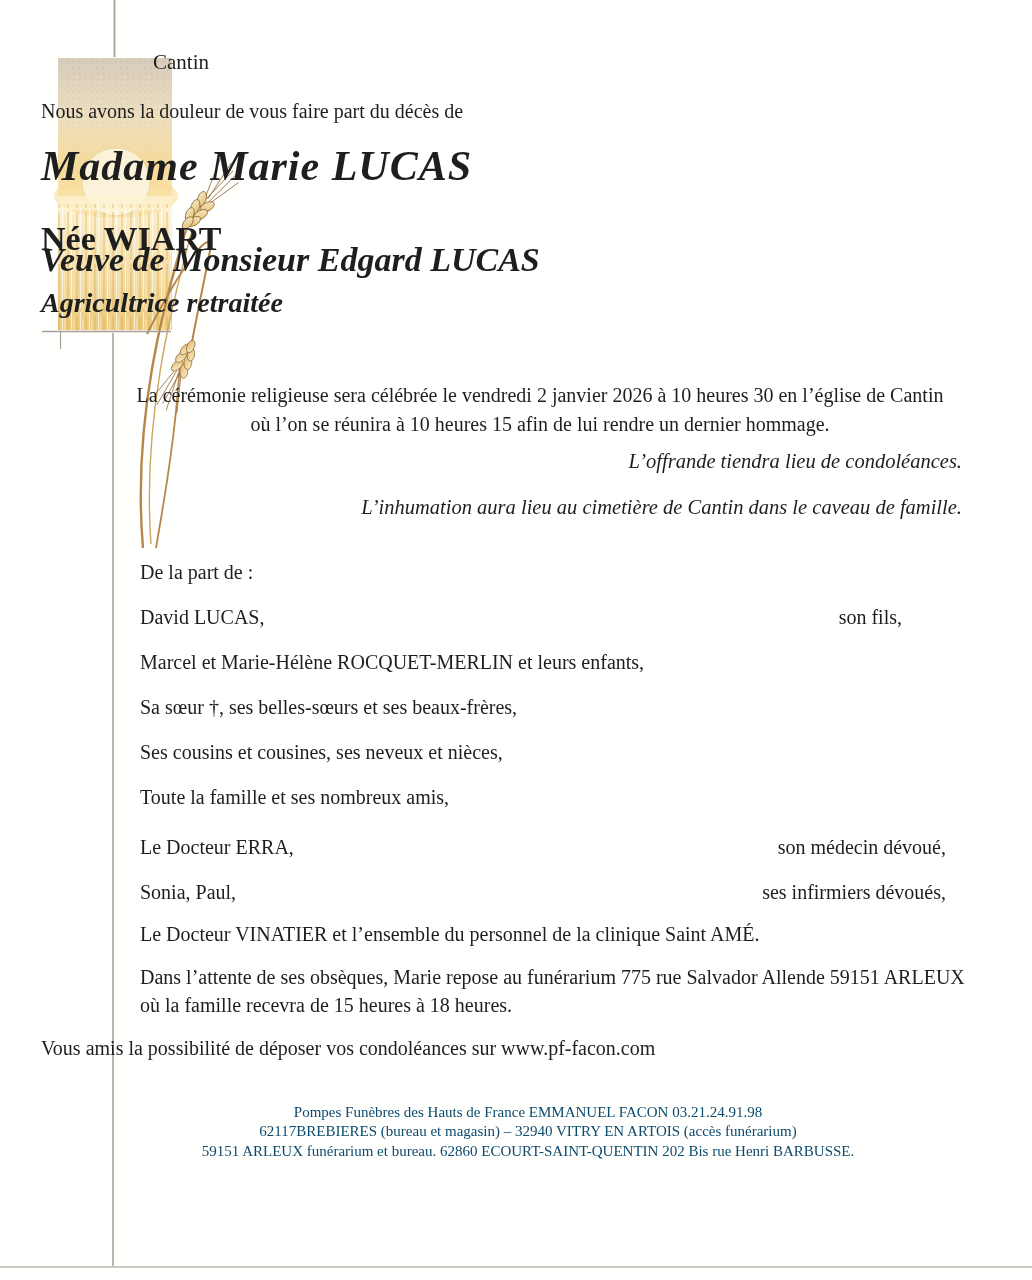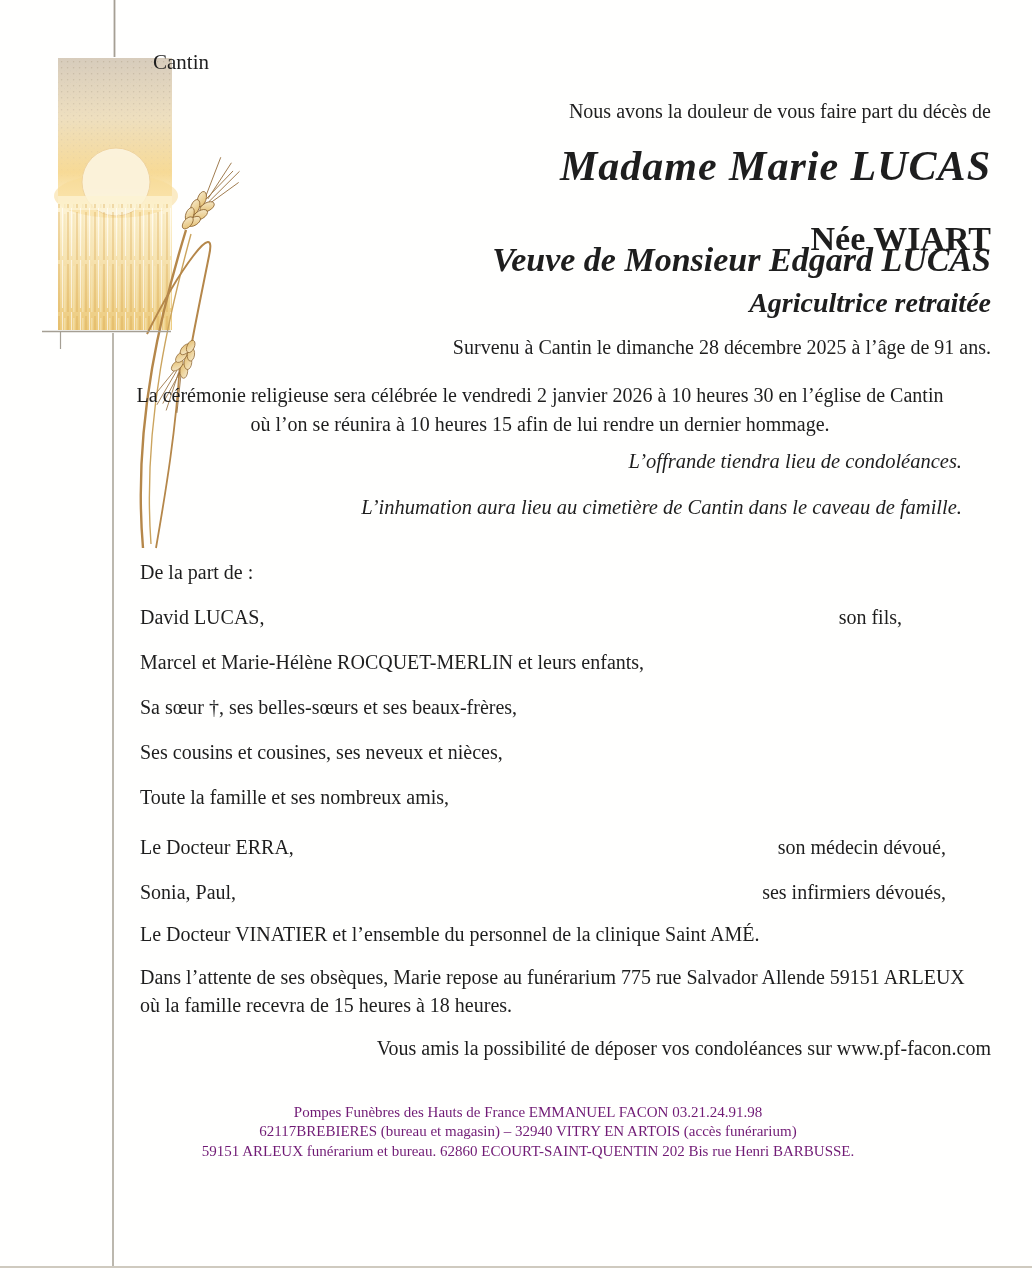--- a/index.html
+++ b/index.html
@@ -12,42 +12,42 @@
   .page{position:relative;width:1032px;height:1280px;overflow:hidden;background:#fffffe;}
 
   
   .vline-left{position:absolute;left:112px;top:333px;width:2px;height:933px;background:#bcb8ae;}
   .hline-bottom{position:absolute;left:0;top:1266px;width:1032px;height:2px;background:#cfcabf;}
 
   .art-svg{position:absolute;left:30px;top:0;width:240px;height:570px;}
 
   .cantin{position:absolute;left:153px;top:50px;font-size:21px;}
 
-  .centercol{position:absolute;left:41px;width:950px;text-align:right;}
+  .centercol{position:absolute;left:41px;width:950px;text-align:left;}
   .intro{top:100px;font-size:20px;}
   .t1{top:142px;font-size:42px;font-weight:bold;font-style:italic;letter-spacing:1px;}
   .t2{top:196px;font-size:34px;font-weight:bold;margin-top:24px;}
   .t3{top:241px;font-size:34px;font-weight:bold;font-style:italic;}
   .t4{top:287px;font-size:28px;font-weight:bold;font-style:italic;}
   .survenu{top:336px;font-size:20px;}
 
   .ceremony{position:absolute;left:90px;top:381px;width:900px;text-align:center;font-size:20px;line-height:29px;}
 
   .right-italic{position:absolute;left:340px;width:622px;text-align:right;font-style:italic;font-size:20.5px;}
   .offrande{top:450px;}
   .inhumation{top:496px;}
 
   .family-heading{position:absolute;left:140px;top:561px;font-size:20px;}
   .frow{position:absolute;left:140px;width:806px;display:flex;justify-content:space-between;font-size:20px;}
   .frow.r0 .fr{margin-right:44px;}
 
   .repose{position:absolute;left:140px;top:964px;width:840px;font-size:20px;line-height:27.5px;}
   .condolences{top:1037px;font-size:20px;}
 
-  .footer{position:absolute;left:48px;top:1103px;width:960px;text-align:center;font-size:15px;line-height:19.4px;color:#701a75;}
+  .footer{position:absolute;left:48px;top:1103px;width:960px;text-align:center;font-size:15px;line-height:19.4px;color:#0c4a6e;}
 </style>
 </head>
 <body>
 
 <div class="page">
 
   <svg class="art-svg" viewBox="0 0 240 570" aria-hidden="true">
     <defs>
       <linearGradient id="gSky" x1="0" y1="0" x2="0" y2="1">
         <stop offset="0" stop-color="#d7ccbc"></stop>
@@ -126,21 +126,20 @@
 
   <div class="cantin">Cantin</div>
 
   <div class="centercol intro">Nous avons la douleur de vous faire part du décès de</div>
 
   <div class="centercol t1">Madame Marie LUCAS</div>
   <div class="centercol t2">Née WIART</div>
   <div class="centercol t3">Veuve de Monsieur Edgard LUCAS</div>
   <div class="centercol t4">Agricultrice retraitée</div>
 
-  <div class="centercol survenu">Survenu à Cantin le dimanche 28 décembre 2025 à l’âge de 91 ans.</div>
 
   <div class="ceremony">
     <div>La cérémonie religieuse sera célébrée le vendredi 2 janvier 2026 à 10 heures 30 en l’église de Cantin</div>
     <div>où l’on se réunira à 10 heures 15 afin de lui rendre un dernier hommage.</div>
   </div>
 
   <div class="right-italic offrande">L’offrande tiendra lieu de condoléances.</div>
   <div class="right-italic inhumation">L’inhumation aura lieu au cimetière de Cantin dans le caveau de famille.</div>
 
   <div class="family-heading">De la part de :</div>

